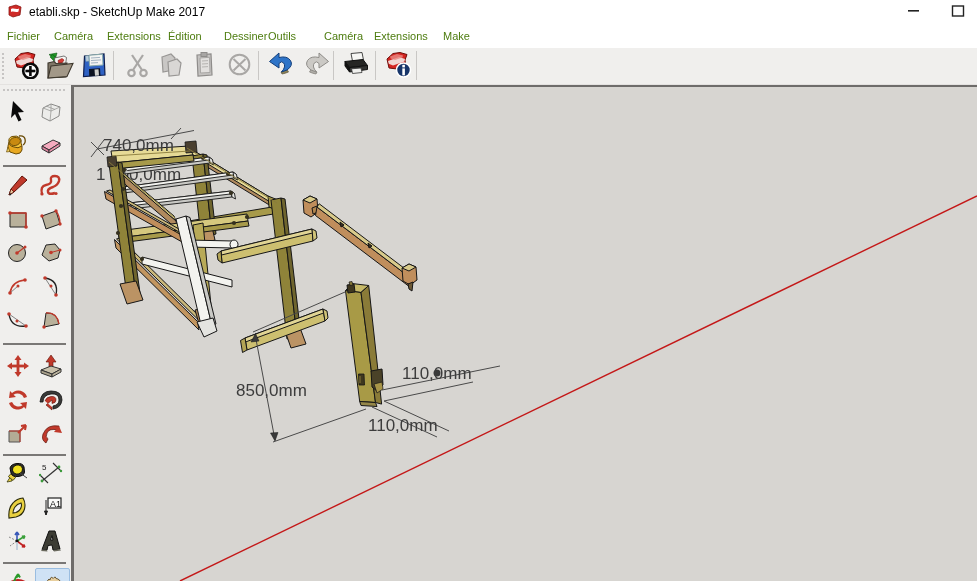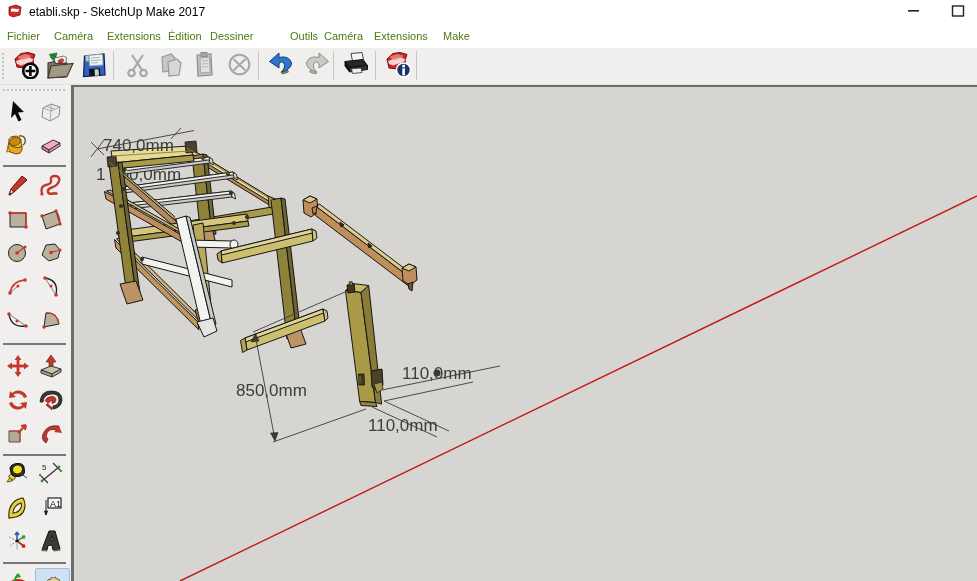--- a/index.html
+++ b/index.html
@@ -28,22 +28,22 @@
   <svg class="icon" style="left:905px;top:0px" width="72" height="22" viewBox="0 0 72 22">
     <rect x="3" y="10" width="11" height="1.6" fill="#222"></rect>
     <rect x="47.5" y="6" width="11" height="10" fill="none" stroke="#222" stroke-width="1.4"></rect>
   </svg>
 </div>
 <div id="menubar" class="abs">
   <span class="menu" style="left:7px">Fichier</span>
   <span class="menu" style="left:54px">Caméra</span>
   <span class="menu" style="left:107px">Extensions</span>
   <span class="menu" style="left:168px">Édition</span>
-  <span class="menu" style="left:210px">Dessiner</span>
-  <span class="menu" style="left:290px">Outils</span>
+  <span class="menu" style="left:224px">Dessiner</span>
+  <span class="menu" style="left:268px">Outils</span>
   <span class="menu" style="left:324px">Caméra</span>
   <span class="menu" style="left:374px">Extensions</span>
   <span class="menu" style="left:443px">Make</span>
 </div>
 <div id="toolbar" class="abs">
   <div class="sep" style="left:113px"></div>
   <div class="sep" style="left:258px"></div>
   <div class="sep" style="left:333px"></div>
   <div class="sep" style="left:375px"></div>
   <div class="sep" style="left:416px"></div>

